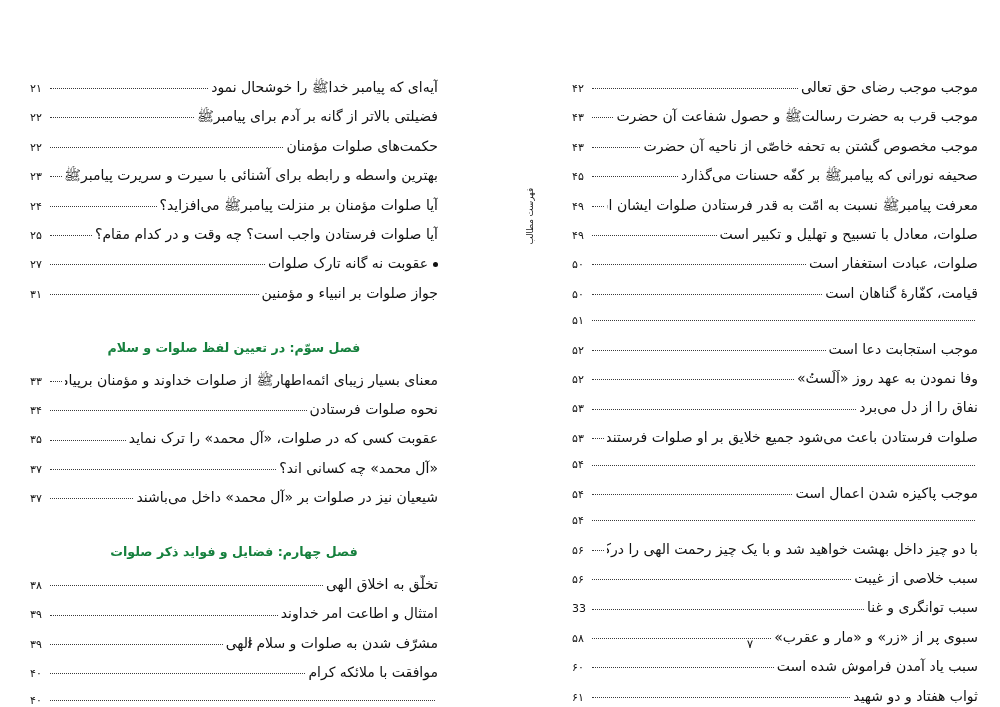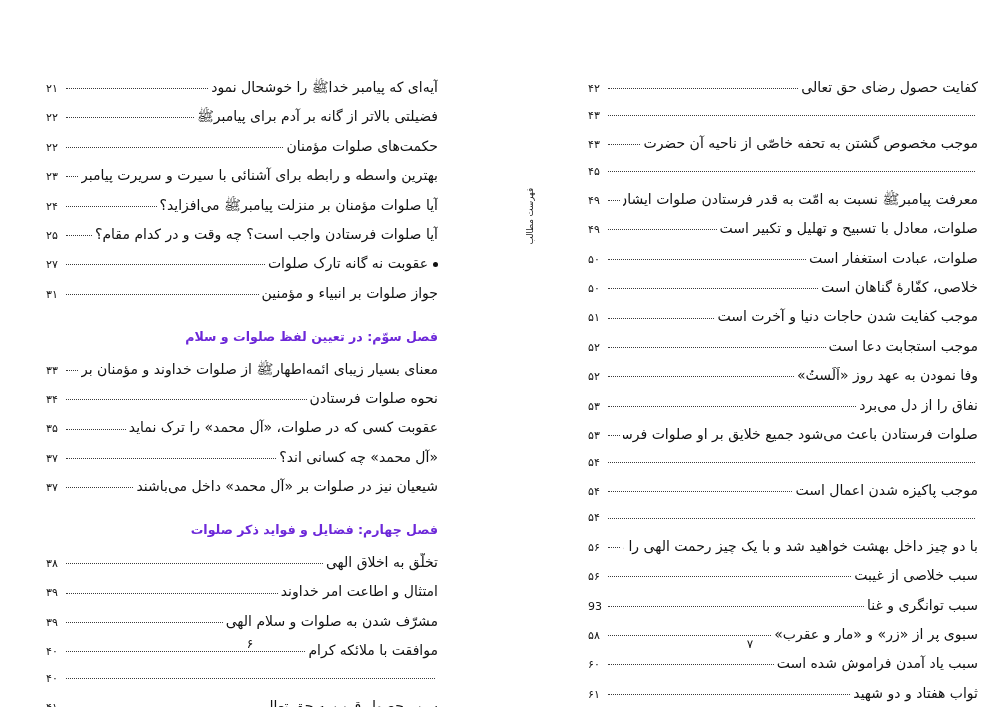--- a/index.html
+++ b/index.html
@@ -75,39 +75,38 @@
     border-bottom: 1.1px dotted #3a3a3a;
   }
 
   .entry-page {
     flex: 0 0 auto;
     font-size: 11px;
     color: #111111;
     min-width: 17px;
     text-align: left;
     direction: rtl;
-    margin-left: 16px;
   }
 
   .bullet {
     display: inline-block;
     width: 5px;
     height: 5px;
     border-radius: 50%;
     background: #111111;
     margin-left: 5px;
     vertical-align: 0.12em;
   }
 
   .chapter-heading {
-    text-align: right;
+    text-align: center;
     font-weight: bold;
     font-size: 12.6px;
-    color: #6d28d9;
-    margin: 26px 0 16px 0;
+    color: #15803d;
+    margin: 37px 0 16px 0;
     letter-spacing: 0.2px;
     direction: rtl;
   }
 
   .page-number {
     position: absolute;
     bottom: 56px;
     left: 0;
     right: 0;
     text-align: center;
@@ -131,59 +130,60 @@
 </style>
 </head>
 <body>
 
 <div class="spread">
 
   <div class="page page-left">
     <div class="side-tab">فهرست مطالب</div>
     <ul class="toc-list" id="left-list">
         <li class="toc-entry">
-          <span class="entry-title">کفایت حصول رضای حق تعالی</span>
+          <span class="entry-title">موجب موجب رضای حق تعالی</span>
           <span class="leader"></span>
           <span class="entry-page">۴۲</span>
         </li>
         <li class="toc-entry">
+          <span class="entry-title">موجب قرب به حضرت رسالت‏ﷺ و حصول شفاعت آن حضرت</span>
           <span class="leader"></span>
           <span class="entry-page">۴۳</span>
         </li>
         <li class="toc-entry">
           <span class="entry-title">موجب مخصوص گشتن به تحفه خاصّی از ناحیه آن حضرت</span>
           <span class="leader"></span>
           <span class="entry-page">۴۳</span>
         </li>
         <li class="toc-entry">
+          <span class="entry-title">صحیفه نورانی که پیامبرﷺ بر کفّه حسنات می‌گذارد</span>
           <span class="leader"></span>
           <span class="entry-page">۴۵</span>
         </li>
         <li class="toc-entry">
           <span class="entry-title">معرفت پیامبرﷺ نسبت به امّت به قدر فرستادن صلوات ایشان است</span>
           <span class="leader"></span>
           <span class="entry-page">۴۹</span>
         </li>
         <li class="toc-entry">
           <span class="entry-title">صلوات، معادل با تسبیح و تهلیل و تکبیر است</span>
           <span class="leader"></span>
           <span class="entry-page">۴۹</span>
         </li>
         <li class="toc-entry">
           <span class="entry-title">صلوات، عبادت استغفار است</span>
           <span class="leader"></span>
           <span class="entry-page">۵۰</span>
         </li>
         <li class="toc-entry">
-          <span class="entry-title">خلاصی، کفّارۀ گناهان است</span>
+          <span class="entry-title">قیامت، کفّارۀ گناهان است</span>
           <span class="leader"></span>
           <span class="entry-page">۵۰</span>
         </li>
         <li class="toc-entry">
-          <span class="entry-title">موجب کفایت شدن حاجات دنیا و آخرت است</span>
           <span class="leader"></span>
           <span class="entry-page">۵۱</span>
         </li>
         <li class="toc-entry">
           <span class="entry-title">موجب استجابت دعا است</span>
           <span class="leader"></span>
           <span class="entry-page">۵۲</span>
         </li>
         <li class="toc-entry">
           <span class="entry-title">وفا نمودن به عهد روز «اَلَستُ»</span>
@@ -219,21 +219,21 @@
           <span class="entry-page">۵۶</span>
         </li>
         <li class="toc-entry">
           <span class="entry-title">سبب خلاصی از غیبت</span>
           <span class="leader"></span>
           <span class="entry-page">۵۶</span>
         </li>
         <li class="toc-entry">
           <span class="entry-title">سبب توانگری و غنا</span>
           <span class="leader"></span>
-          <span class="entry-page">93</span>
+          <span class="entry-page">33</span>
         </li>
         <li class="toc-entry">
           <span class="entry-title">سبوی پر از «زر» و «مار و عقرب»</span>
           <span class="leader"></span>
           <span class="entry-page">۵۸</span>
         </li>
         <li class="toc-entry">
           <span class="entry-title">سبب یاد آمدن فراموش شده است</span>
           <span class="leader"></span>
           <span class="entry-page">۶۰</span>

